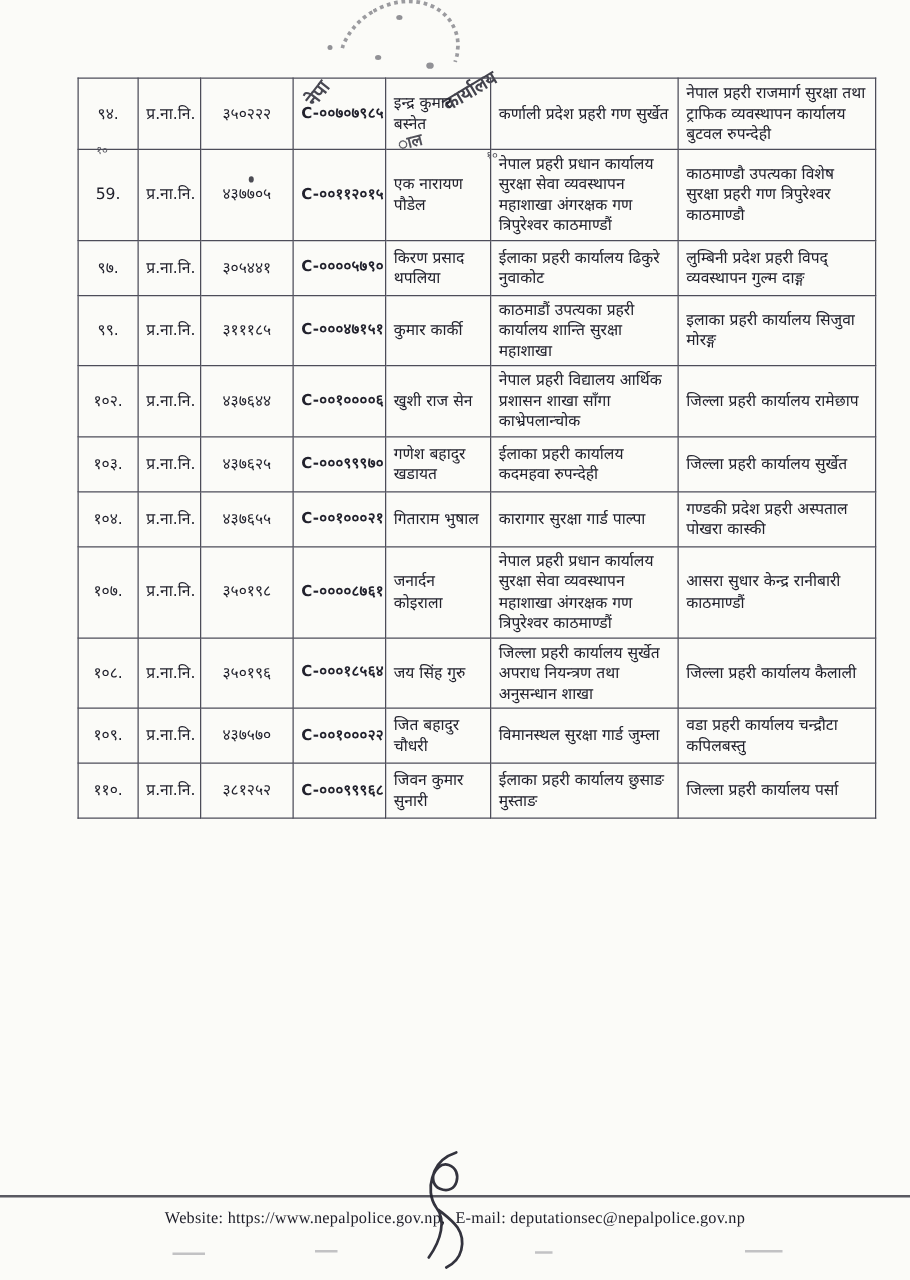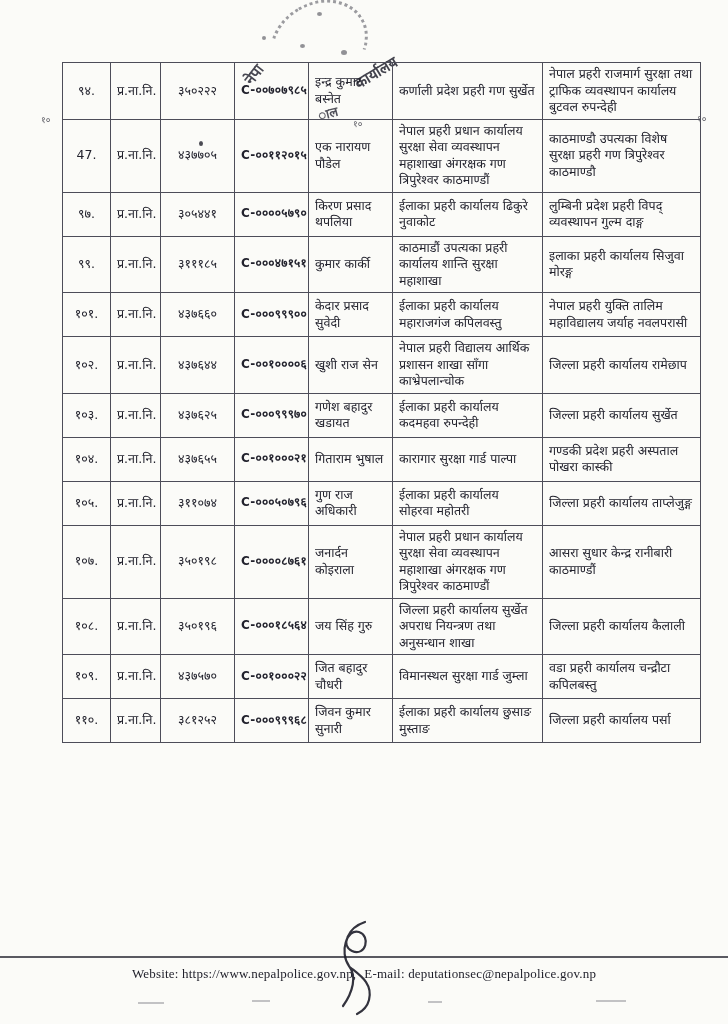--- a/index.html
+++ b/index.html
@@ -32,21 +32,21 @@
   .stamp-arc{
     position:absolute;left:268px;top:2px;width:96px;height:78px;
     border:3px dotted #3d3d49;border-radius:50%;
     border-bottom-color:transparent;border-left-color:transparent;
     transform:rotate(-30deg);opacity:.5;
   }
   .speck{position:absolute;background:#3b3b46;border-radius:50%;opacity:.55;}
   .diag1{left:243px;top:64px;font-size:15px;transform:rotate(-52deg);opacity:.9;}
   .diag2{left:352px;top:62px;font-size:15px;transform:rotate(-31deg);opacity:.92;}
   .diag3{left:318px;top:104px;font-size:13px;transform:rotate(-14deg);opacity:.85;}
-  .mark{position:absolute;font-size:9px;color:#2e2e3a;opacity:.8;font-family:"DejaVu Sans",sans-serif;}
+  .mark{position:absolute;font-size:9px;color:#2e2e3a;opacity:.8;font-family:"DejaVu Sans",sans-serif;margin-left:36px;}
   .mark-left{left:41px;top:113px;}
   .mark-mid{left:353px;top:117px;}
   .mark-right{left:697px;top:112px;}
   .dot-437705{position:absolute;left:199px;top:141px;width:4px;height:5px;background:#2b2b36;border-radius:50%;opacity:.85;}
 
   
   .footer-line{
     position:absolute;left:0;top:956px;width:728px;height:2px;
     background:#3c3c46;opacity:.85;
   }
@@ -93,21 +93,21 @@
         <tr>
       <td class="c-sn">९४.</td>
       <td class="c-rank">प्र.ना.नि.</td>
       <td class="c-num">३५०२२२</td>
       <td class="c-code">C-००७०७९८५</td>
       <td class="c-name">इन्द्र कुमार बस्नेत</td>
       <td class="c-from">कर्णाली प्रदेश प्रहरी गण सुर्खेत</td>
       <td class="c-to">नेपाल प्रहरी राजमार्ग सुरक्षा तथा ट्राफिक व्यवस्थापन कार्यालय बुटवल रुपन्देही</td>
     </tr>
         <tr>
-      <td class="c-sn">47.</td>
+      <td class="c-sn">59.</td>
       <td class="c-rank">प्र.ना.नि.</td>
       <td class="c-num">४३७७०५</td>
       <td class="c-code">C-००११२०१५</td>
       <td class="c-name">एक नारायण पौडेल</td>
       <td class="c-from">नेपाल प्रहरी प्रधान कार्यालय सुरक्षा सेवा व्यवस्थापन महाशाखा अंगरक्षक गण त्रिपुरेश्वर काठमाण्डौं</td>
       <td class="c-to">काठमाण्डौ उपत्यका विशेष सुरक्षा प्रहरी गण त्रिपुरेश्वर काठमाण्डौ</td>
     </tr>
         <tr>
       <td class="c-sn">९७.</td>
       <td class="c-rank">प्र.ना.नि.</td>
@@ -120,29 +120,20 @@
         <tr>
       <td class="c-sn">९९.</td>
       <td class="c-rank">प्र.ना.नि.</td>
       <td class="c-num">३१११८५</td>
       <td class="c-code">C-०००४७१५१</td>
       <td class="c-name">कुमार कार्की</td>
       <td class="c-from">काठमाडौं उपत्यका प्रहरी कार्यालय शान्ति सुरक्षा महाशाखा</td>
       <td class="c-to">इलाका प्रहरी कार्यालय सिजुवा मोरङ्ग</td>
     </tr>
         <tr>
-      <td class="c-sn">१०१.</td>
-      <td class="c-rank">प्र.ना.नि.</td>
-      <td class="c-num">४३७६६०</td>
-      <td class="c-code">C-०००९९९००</td>
-      <td class="c-name">केदार प्रसाद सुवेदी</td>
-      <td class="c-from">ईलाका प्रहरी कार्यालय महाराजगंज कपिलवस्तु</td>
-      <td class="c-to">नेपाल प्रहरी युक्ति तालिम महाविद्यालय जर्याह नवलपरासी</td>
-    </tr>
-        <tr>
       <td class="c-sn">१०२.</td>
       <td class="c-rank">प्र.ना.नि.</td>
       <td class="c-num">४३७६४४</td>
       <td class="c-code">C-००१००००६</td>
       <td class="c-name">खुशी राज सेन</td>
       <td class="c-from">नेपाल प्रहरी विद्यालय आर्थिक प्रशासन शाखा साँगा काभ्रेपलान्चोक</td>
       <td class="c-to">जिल्ला प्रहरी कार्यालय रामेछाप</td>
     </tr>
         <tr>
       <td class="c-sn">१०३.</td>
@@ -156,29 +147,20 @@
         <tr>
       <td class="c-sn">१०४.</td>
       <td class="c-rank">प्र.ना.नि.</td>
       <td class="c-num">४३७६५५</td>
       <td class="c-code">C-००१०००२१</td>
       <td class="c-name">गिताराम भुषाल</td>
       <td class="c-from">कारागार सुरक्षा गार्ड पाल्पा</td>
       <td class="c-to">गण्डकी प्रदेश प्रहरी अस्पताल पोखरा कास्की</td>
     </tr>
         <tr>
-      <td class="c-sn">१०५.</td>
-      <td class="c-rank">प्र.ना.नि.</td>
-      <td class="c-num">३११०७४</td>
-      <td class="c-code">C-०००५०७९६</td>
-      <td class="c-name">गुण राज अधिकारी</td>
-      <td class="c-from">ईलाका प्रहरी कार्यालय सोहरवा महोतरी</td>
-      <td class="c-to">जिल्ला प्रहरी कार्यालय ताप्लेजुङ्ग</td>
-    </tr>
-        <tr>
       <td class="c-sn">१०७.</td>
       <td class="c-rank">प्र.ना.नि.</td>
       <td class="c-num">३५०१९८</td>
       <td class="c-code">C-००००८७६१</td>
       <td class="c-name">जनार्दन कोइराला</td>
       <td class="c-from">नेपाल प्रहरी प्रधान कार्यालय सुरक्षा सेवा व्यवस्थापन महाशाखा अंगरक्षक गण त्रिपुरेश्वर काठमाण्डौं</td>
       <td class="c-to">आसरा सुधार केन्द्र रानीबारी काठमाण्डौं</td>
     </tr>
         <tr>
       <td class="c-sn">१०८.</td>

